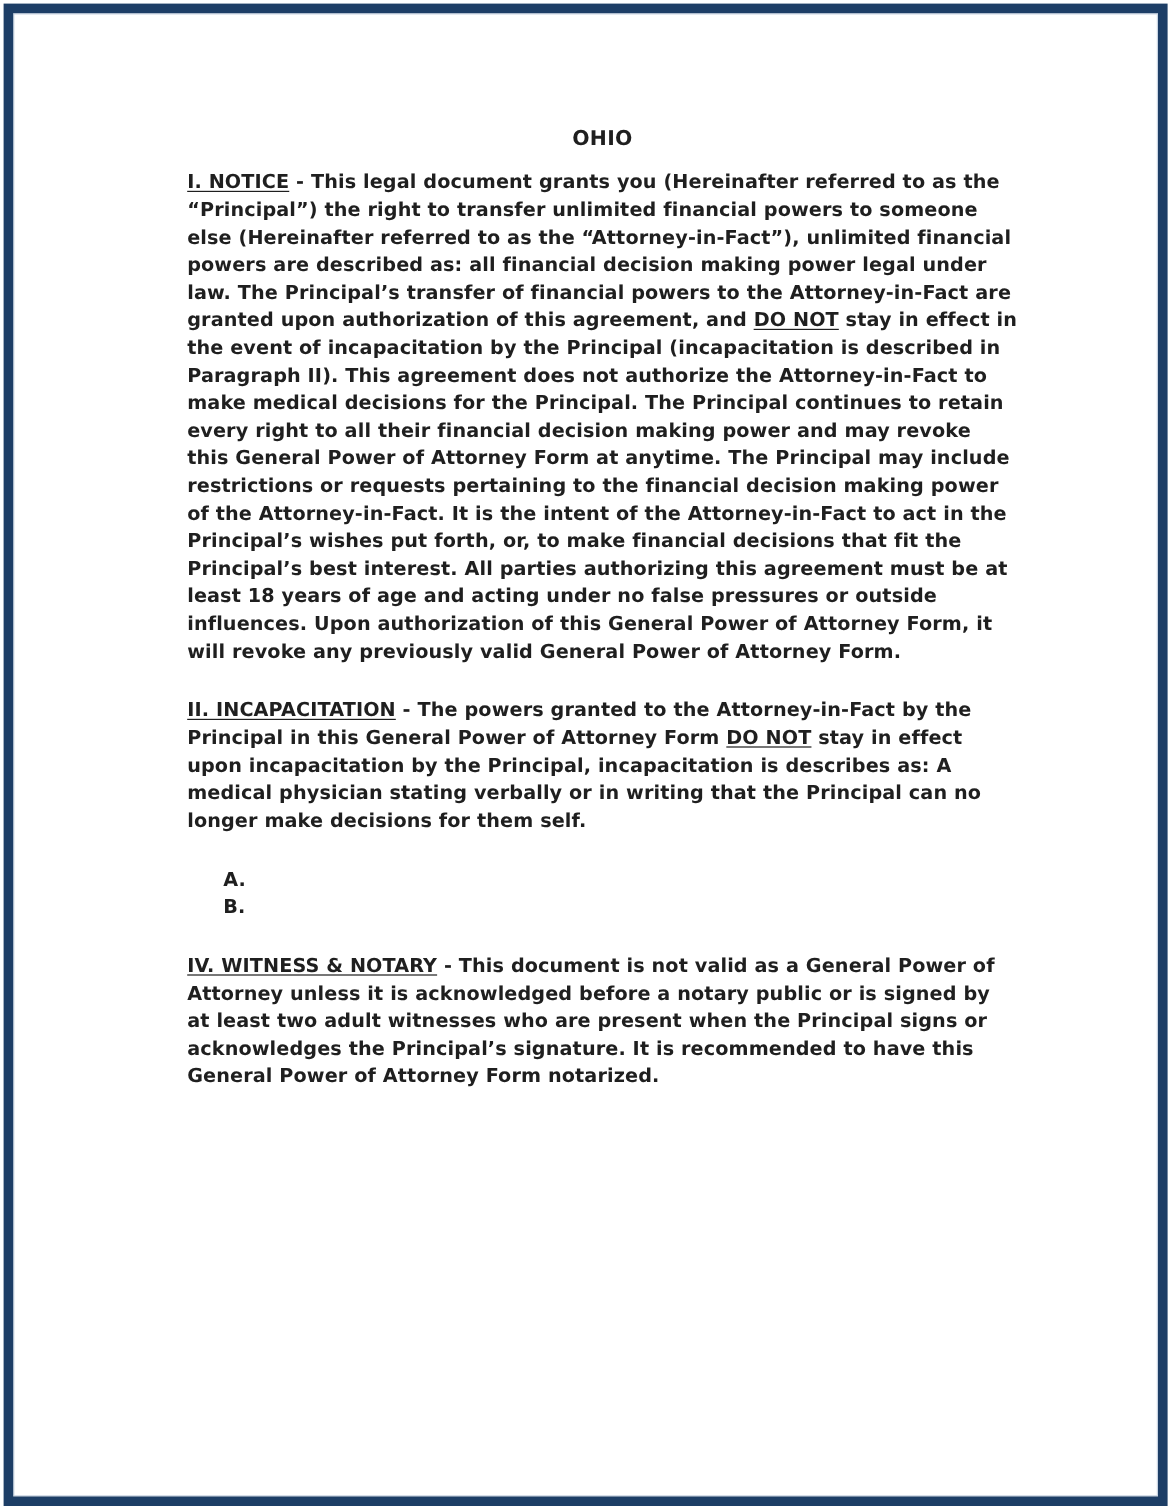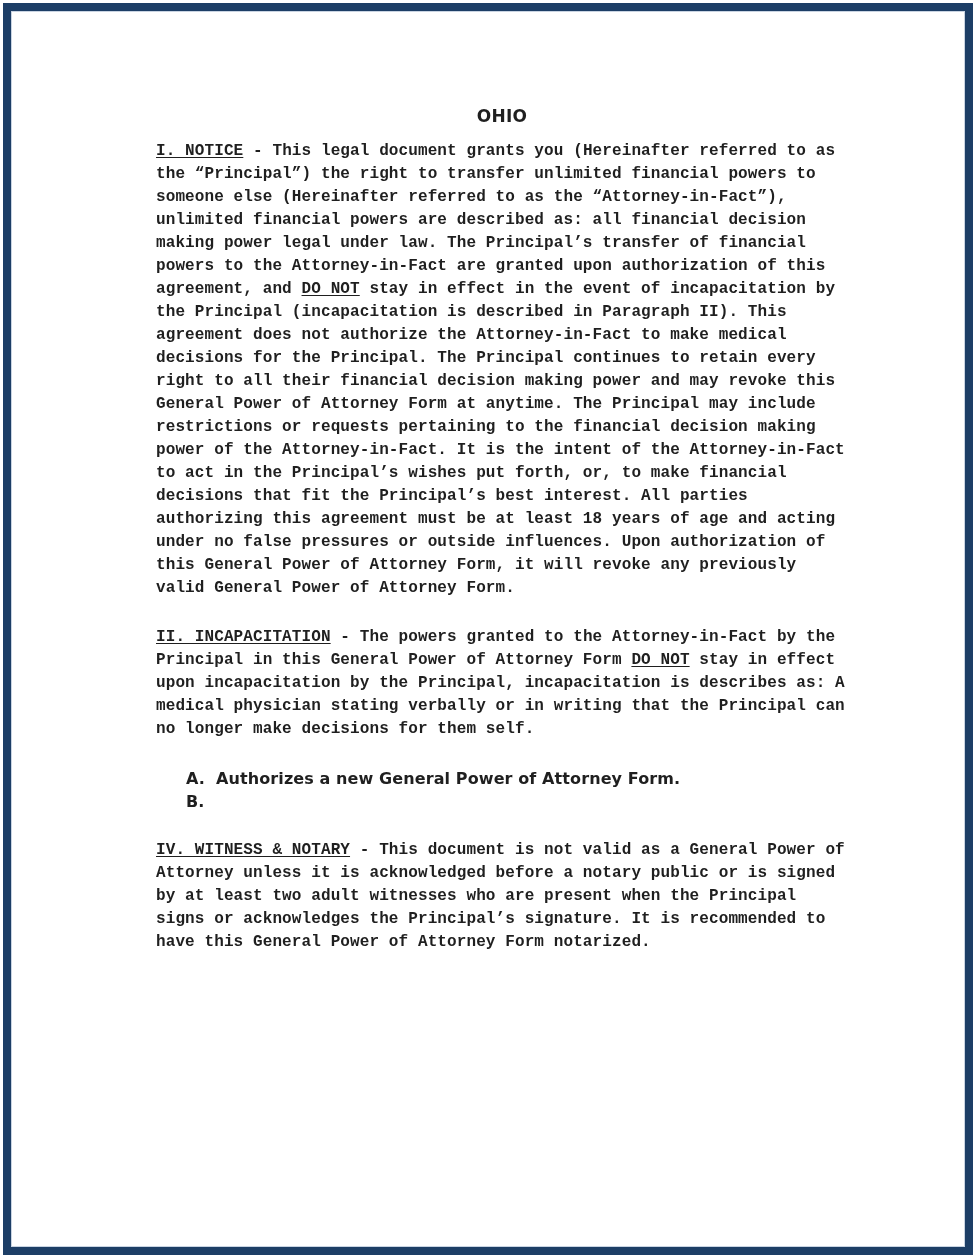--- a/index.html
+++ b/index.html
@@ -38,21 +38,20 @@
   }
   .doc-title { margin-bottom: 14px; }
   .doc-subtitle { margin-bottom: 36px; }
   .para {
     font-size: 16px;
     font-weight: 600;
     line-height: 23px;
     letter-spacing: 0.1px;
     margin: 0 0 26px 0;
     text-align: left;
-    font-family: Liberation Mono, monospace;
   }
   .sec-heading {
     font-weight: 700;
     text-decoration: underline;
     text-underline-offset: 2px;
   }
   .u {
     text-decoration: underline;
     text-underline-offset: 2px;
   }
@@ -80,21 +79,20 @@
   <p class="doc-title">OHIO</p>
 
   <p class="para"><span class="sec-heading">I. NOTICE</span><span> - This legal document grants you (Hereinafter referred to as the “Principal”) the right to transfer unlimited financial powers to someone else (Hereinafter referred to as the “Attorney-in-Fact”), unlimited financial powers are described as: all financial decision making power legal under law. The Principal’s transfer of financial powers to the Attorney-in-Fact are granted upon authorization of this agreement, and </span><span class="u">DO NOT</span><span> stay in effect in the event of incapacitation by the Principal (incapacitation is described in Paragraph II). This agreement does not authorize the Attorney-in-Fact to make medical decisions for the Principal. The Principal continues to retain every right to all their financial decision making power and may revoke this General Power of Attorney Form at anytime.  The Principal may include restrictions or requests pertaining to the financial decision making power of the Attorney-in-Fact. It is the intent of the Attorney-in-Fact to act in the Principal’s wishes put forth, or, to make financial decisions that fit the Principal’s best interest. All parties authorizing this agreement must be at least 18 years of age and acting under no false pressures or outside influences. Upon authorization of this General Power of Attorney Form, it will revoke any previously valid General Power of Attorney Form.</span></p>
 
   <p class="para"><span class="sec-heading">II. INCAPACITATION</span><span> - The powers granted to the Attorney-in-Fact by the Principal in this General Power of Attorney Form </span><span class="u">DO NOT</span><span> stay in effect upon incapacitation by the Principal, incapacitation is describes as: A medical physician stating verbally or in writing that the Principal can no longer make decisions for them self.</span></p>
 
 
   <div class="list">
     <div class="list-item">
         <span class="list-marker">A.</span>
-        <span>Authorizes a new General Power of Attorney Form.</span>
       </div>
     <div class="list-item">
         <span class="list-marker">B.</span>
       </div>
   </div>
 
   <p class="para"><span class="sec-heading">IV. WITNESS &amp; NOTARY</span><span> - This document is not valid as a General Power of Attorney unless it is acknowledged before a notary public or is signed by at least two adult witnesses who are present when the Principal signs or acknowledges the Principal’s signature. It is recommended to have this General Power of Attorney Form notarized.</span></p>
 
 </div>
 

